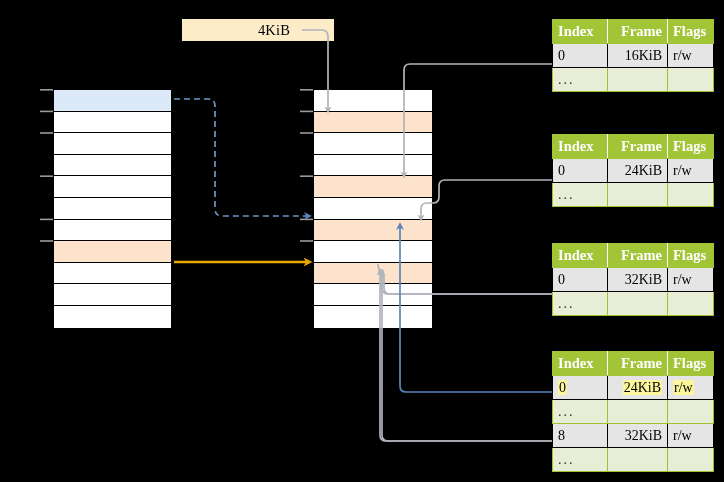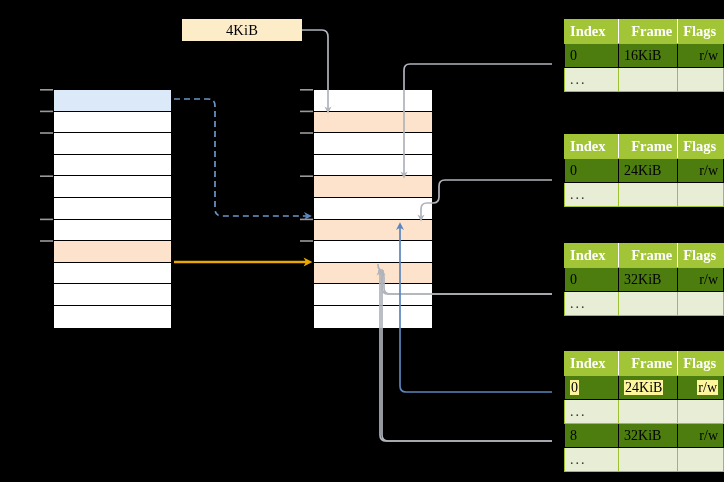--- a/index.html
+++ b/index.html
@@ -8,36 +8,36 @@
   #stage{position:absolute;left:0;top:0;width:724px;height:482px;}
 
   
   .col{position:absolute;border:1.6px solid #000;box-sizing:border-box;background:#fff;}
   .cell{box-sizing:border-box;border-bottom:1.6px solid #000;background:#fff;height:21.6px;}
   .cell:last-child{border-bottom:none;}
 
   
   .labelbox{position:absolute;background:#fdecc8;border:none;
             display:flex;align-items:center;justify-content:center;
-            font-size:14.5px;color:#000;letter-spacing:.2px;}
+            font-size:14.5px;color:#000;letter-spacing:.2px;padding-left:32px;}
 
   
   .ptable{position:absolute;border-collapse:collapse;
-          border:1.2px solid #9fc131;background:#4d7c0f;font-size:14px;margin-left:12px;}
+          border:1.2px solid #9fc131;background:#e5e5e5;font-size:14px;}
   .ptable td,.ptable th{border:1.2px solid #000;padding:1px 5px;
           height:24px;box-sizing:border-box;text-align:left;
           font-weight:normal;vertical-align:middle;white-space:nowrap;}
   .ptable thead th{background:#a2c538;color:#fff;font-weight:bold;
           border:1.2px solid #a2c538;border-right-color:#fff;font-size:14.5px;}
   .ptable thead th:last-child{border-right-color:#a2c538;}
   .ptable tr.ellipsis td{background:#e8eed5;color:#333;letter-spacing:2px;}
   .ptable tr.ellipsis td{border-color:#9fc131;}
   .ptable td.c-index{width:55px;}
-  .ptable td.c-frame{width:60px;}
-  .ptable td.c-flags{width:46px;text-align:right;}
+  .ptable td.c-frame{width:60px;text-align:right;}
+  .ptable td.c-flags{width:46px;}
   .ptable th.c-index{width:55px;}
   .ptable th.c-frame{width:60px;text-align:right;}
   .ptable th.c-flags{width:46px;}
   .hl{background:#fdf69c;padding:0 1px;}
 
   
   #wires{position:absolute;left:0;top:0;width:724px;height:482px;
          pointer-events:none;}
 </style>
 </head>

